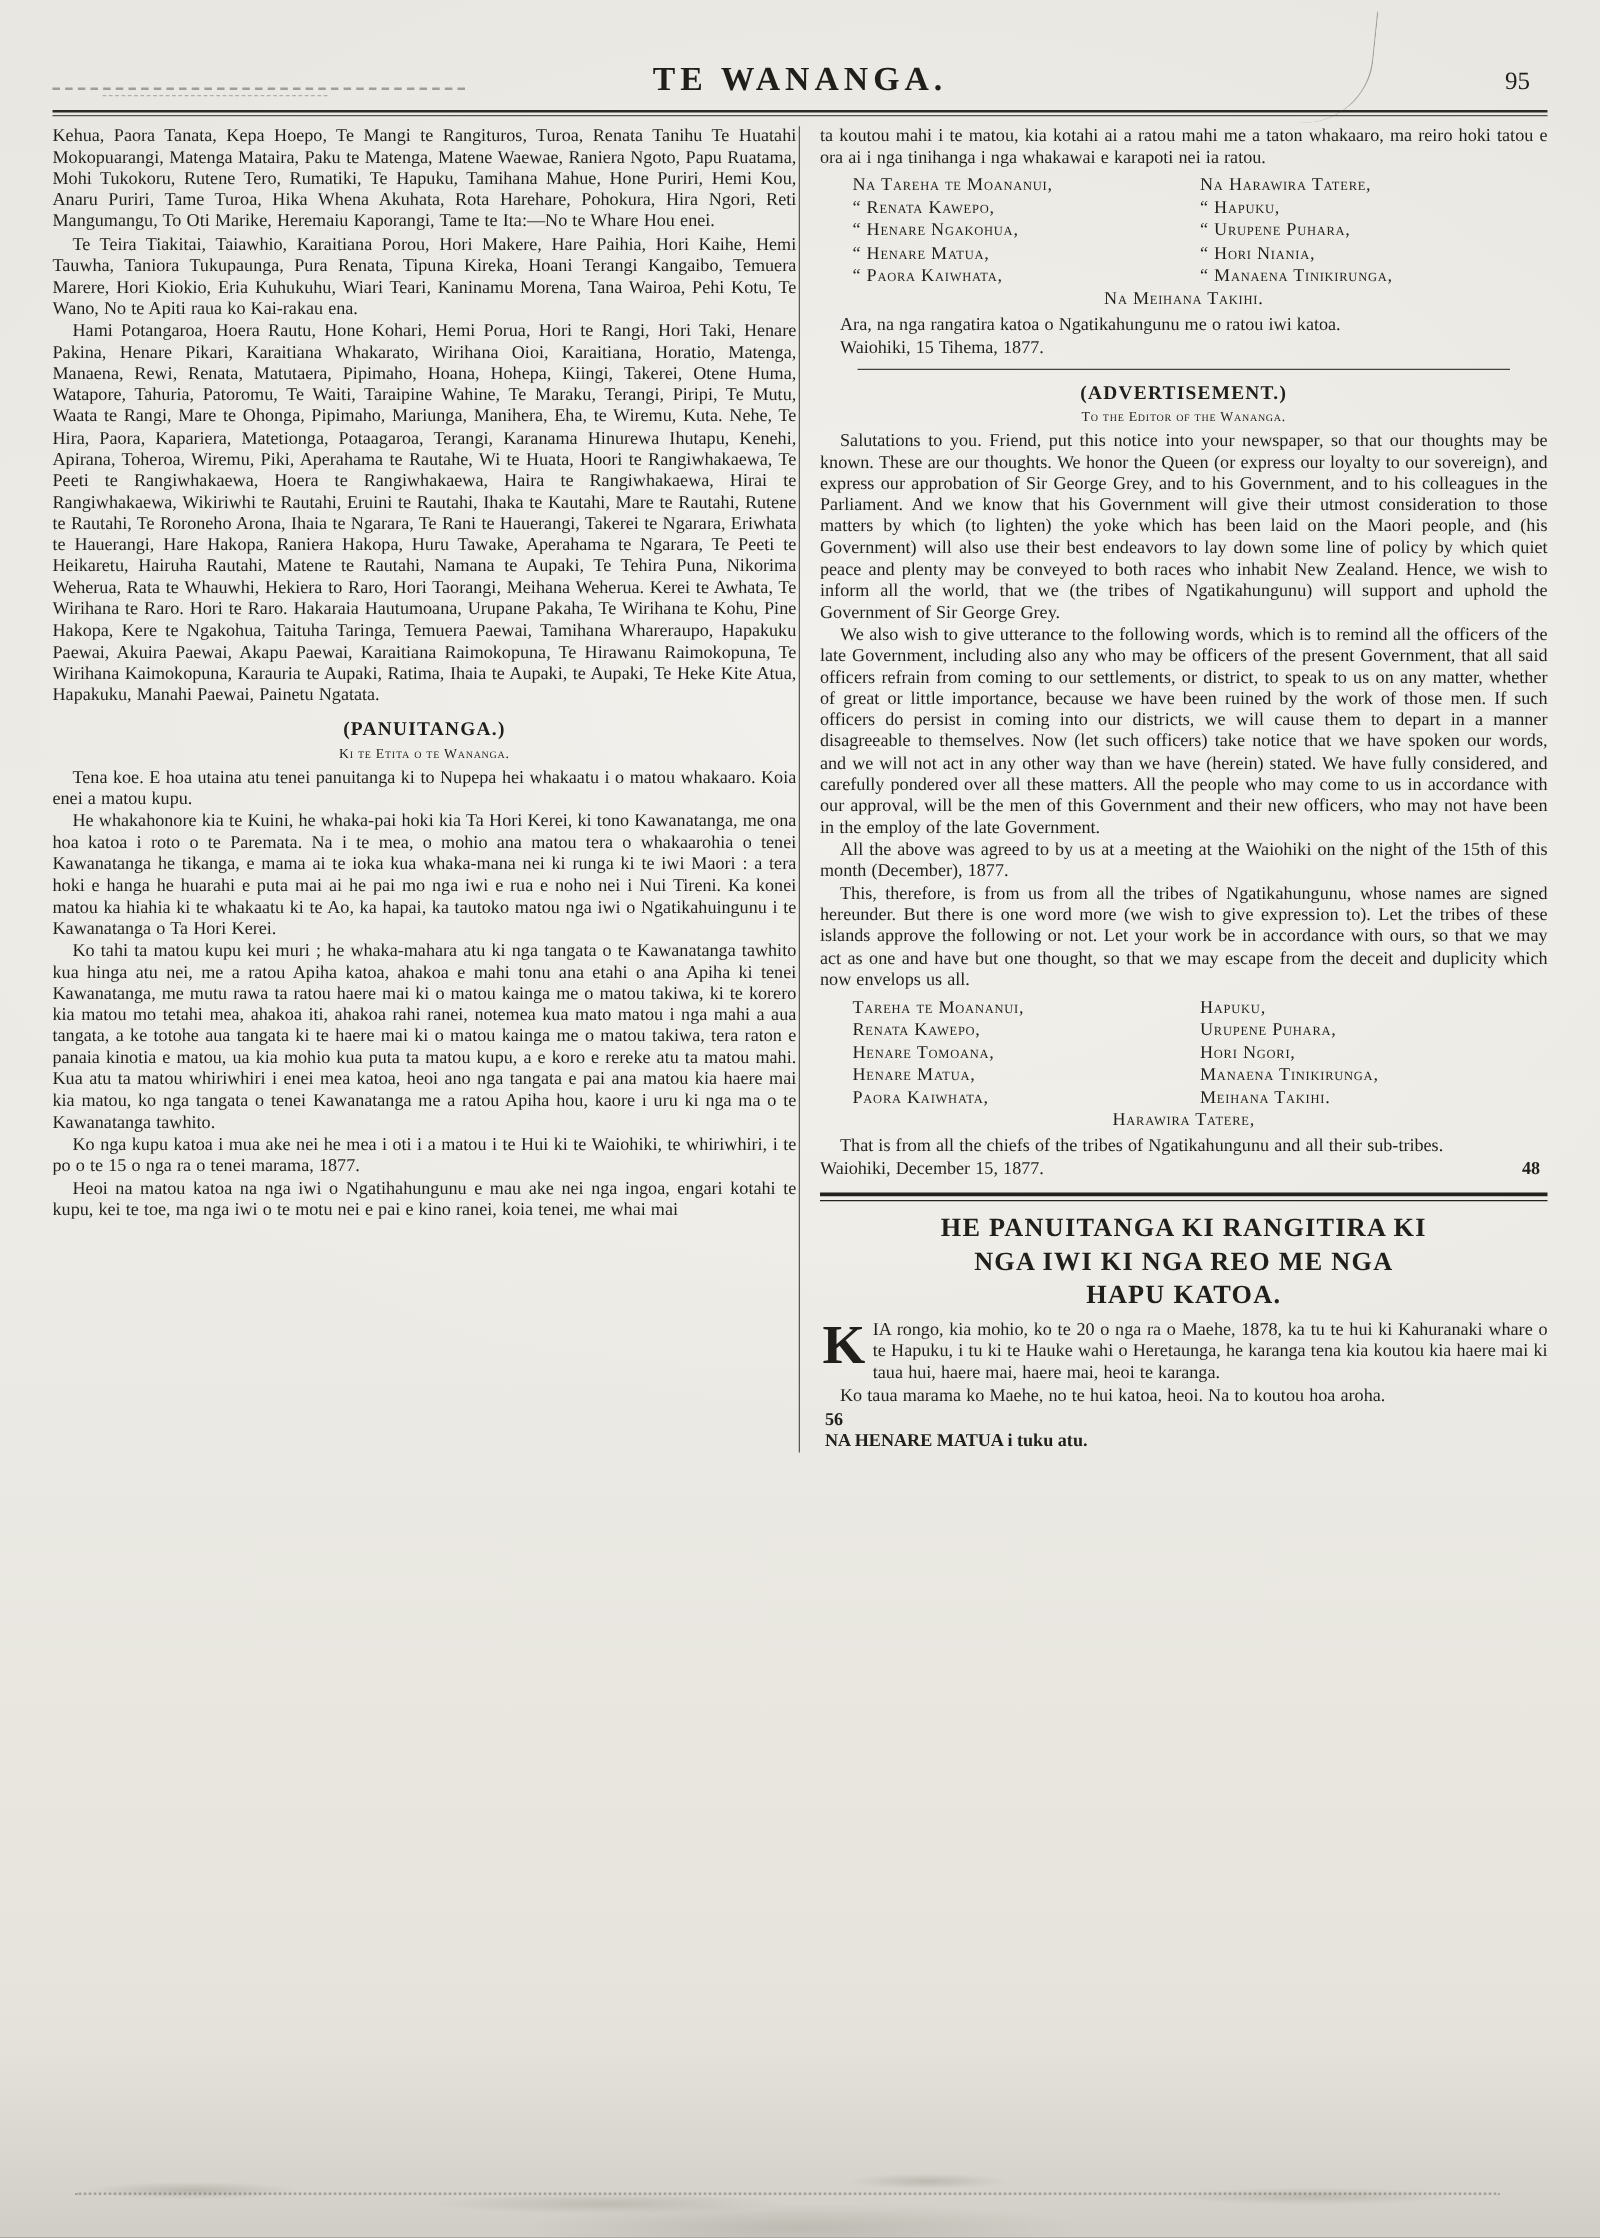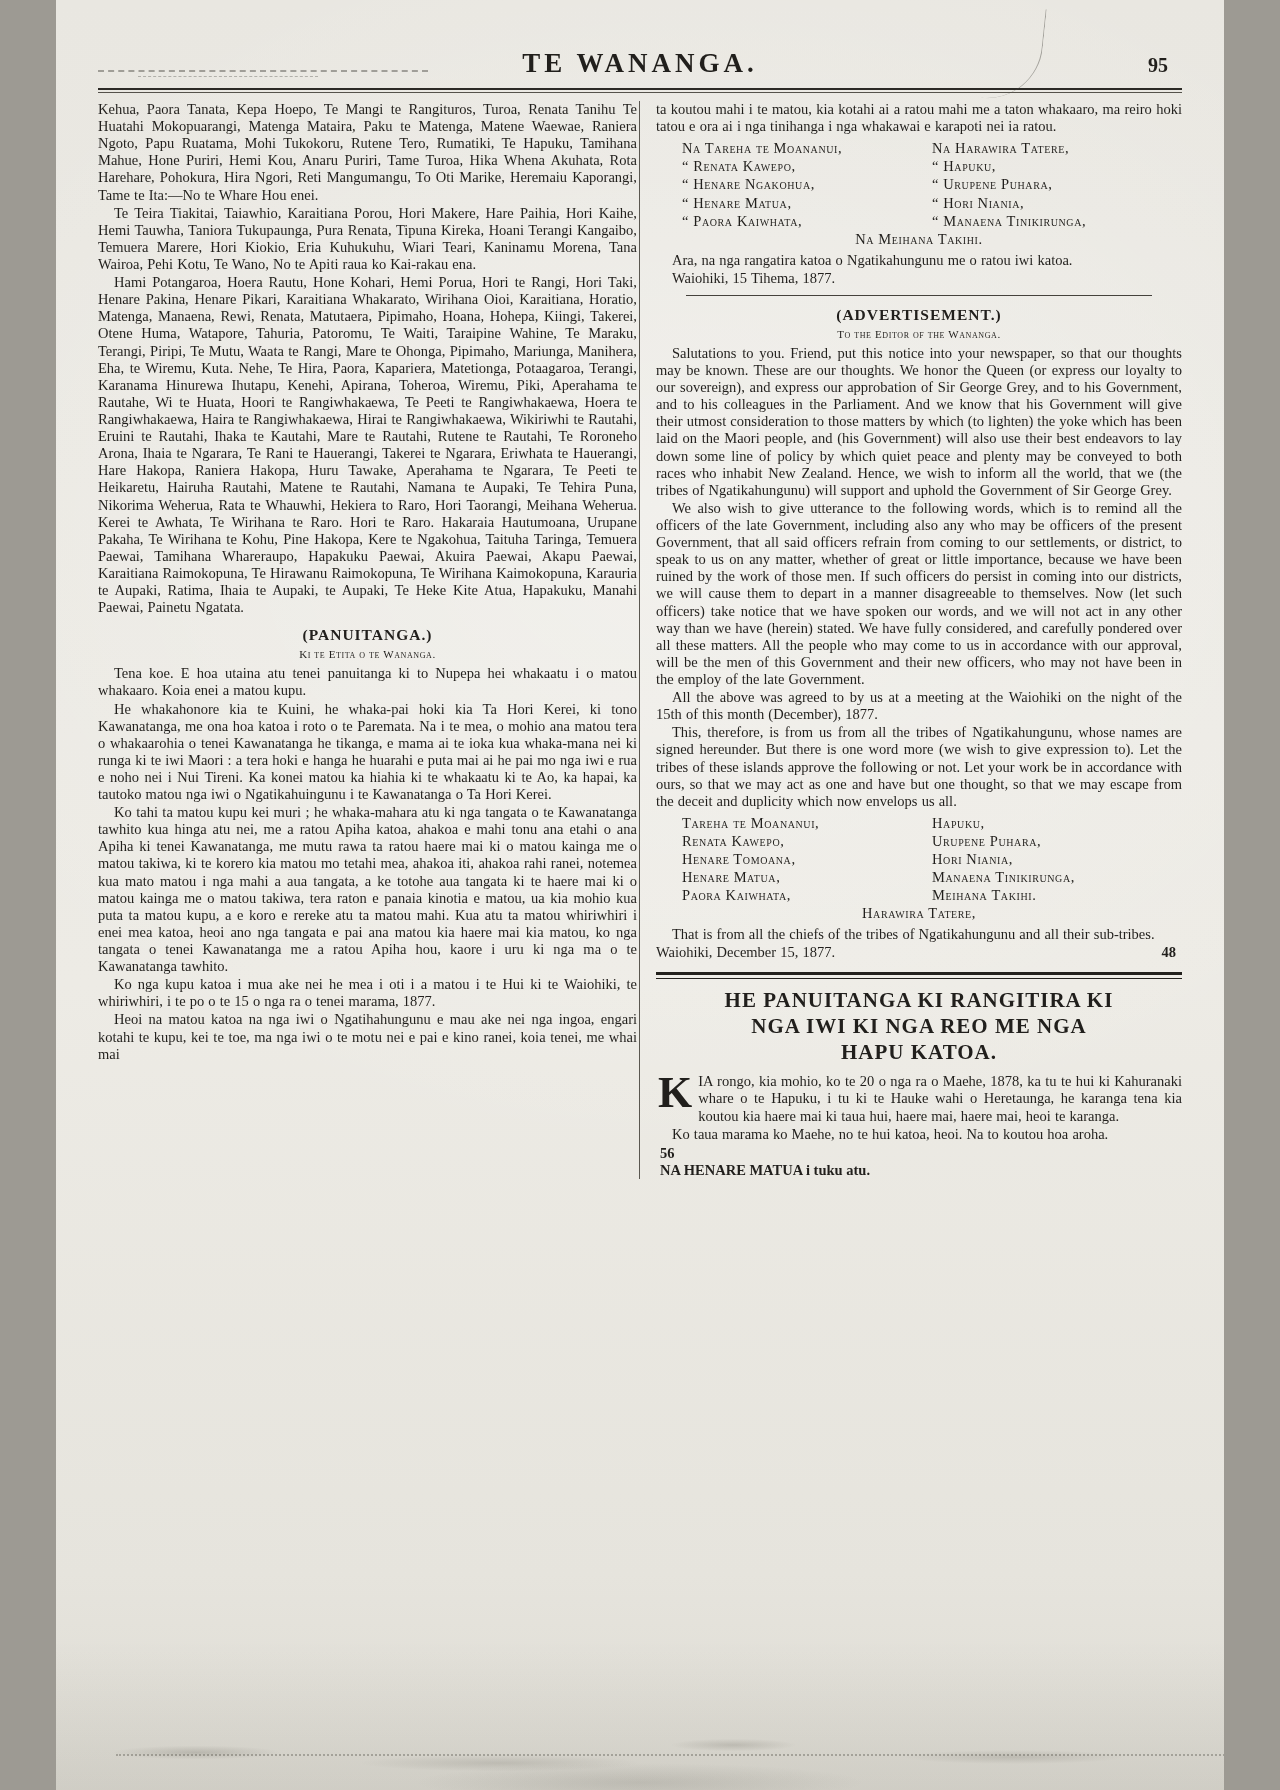--- a/index.html
+++ b/index.html
@@ -1,36 +1,36 @@
 <!DOCTYPE html>
 <html><head>
 <meta charset="utf-8">
 <style>
   html,body { margin:0; padding:0; background:#9d9a93; }
   .page {
     position:relative;
-    width:1168px; height:1790px;
+    width:1280px; height:1790px;
     margin:0 auto;
     background:
       radial-gradient(ellipse 1200px 900px at 55% 30%, rgba(255,255,255,.35), rgba(255,255,255,0) 70%),
       linear-gradient(180deg, #e9e7e1 0%, #edebe5 55%, #e6e4dd 88%, #dddbd3 100%);
     color:#211f1c;
     font-family:"Liberation Serif", serif;
     box-sizing:border-box;
     padding:26px 42px 0 42px;
     overflow:hidden;
   }
   
   .masthead { position:relative; height:58px; }
   .masthead-title {
     display:block; text-align:center;
     font-size:27px; font-weight:bold; letter-spacing:4px;
     padding-top:22px;
   }
-  .page-number { position:absolute; right:14px; top:28px; font-size:20px; font-weight:bold; }
+  .page-number { position:absolute; right:14px; top:28px; font-size:20px; font-weight:normal; }
   .masthead-dashes { position:absolute; left:0; top:44px; width:330px; border-top:2px dashed rgba(70,68,62,.45); }
   .masthead-dashes2 { position:absolute; left:40px; top:50px; width:180px; border-top:1px dashed rgba(70,68,62,.35); }
   .fold-mark { position:absolute; top:-20px; right:140px; width:55px; height:95px;
     border-right:1px solid rgba(80,78,70,.45); border-radius:0 0 70px 0; transform:rotate(6deg); }
   .masthead-rule { border-top:2px solid #2c2a26; border-bottom:1px solid #55524b; height:2px; margin-top:4px; }
 
   
   .columns { display:flex; margin-top:8px; }
   .col { width:50%; box-sizing:border-box; }
   .col-left  { padding-right:2px; border-right:1px solid #5a5750; }
@@ -146,21 +146,21 @@
         <div class="sig-col">
           <div class="sig-line smallcaps">Tareha te Moananui,</div>
           <div class="sig-line smallcaps">Renata Kawepo,</div>
           <div class="sig-line smallcaps">Henare Tomoana,</div>
           <div class="sig-line smallcaps">Henare Matua,</div>
           <div class="sig-line smallcaps">Paora Kaiwhata,</div>
         </div>
         <div class="sig-col">
           <div class="sig-line smallcaps">Hapuku,</div>
           <div class="sig-line smallcaps">Urupene Puhara,</div>
-          <div class="sig-line smallcaps">Hori Niania,</div>
+          <div class="sig-line smallcaps">Hori Ngori,</div>
           <div class="sig-line smallcaps">Manaena Tinikirunga,</div>
           <div class="sig-line smallcaps">Meihana Takihi.</div>
         </div>
       </div>
       <div class="sig-center smallcaps">Harawira Tatere,</div>
 
       <p class="body indent">That is from all the chiefs of the tribes of Ngatikahungunu and all their sub-tribes.</p>
       <p class="body dateline-row">
         <span>Waiohiki, December 15, 1877.</span>
         <span class="num">48</span>

